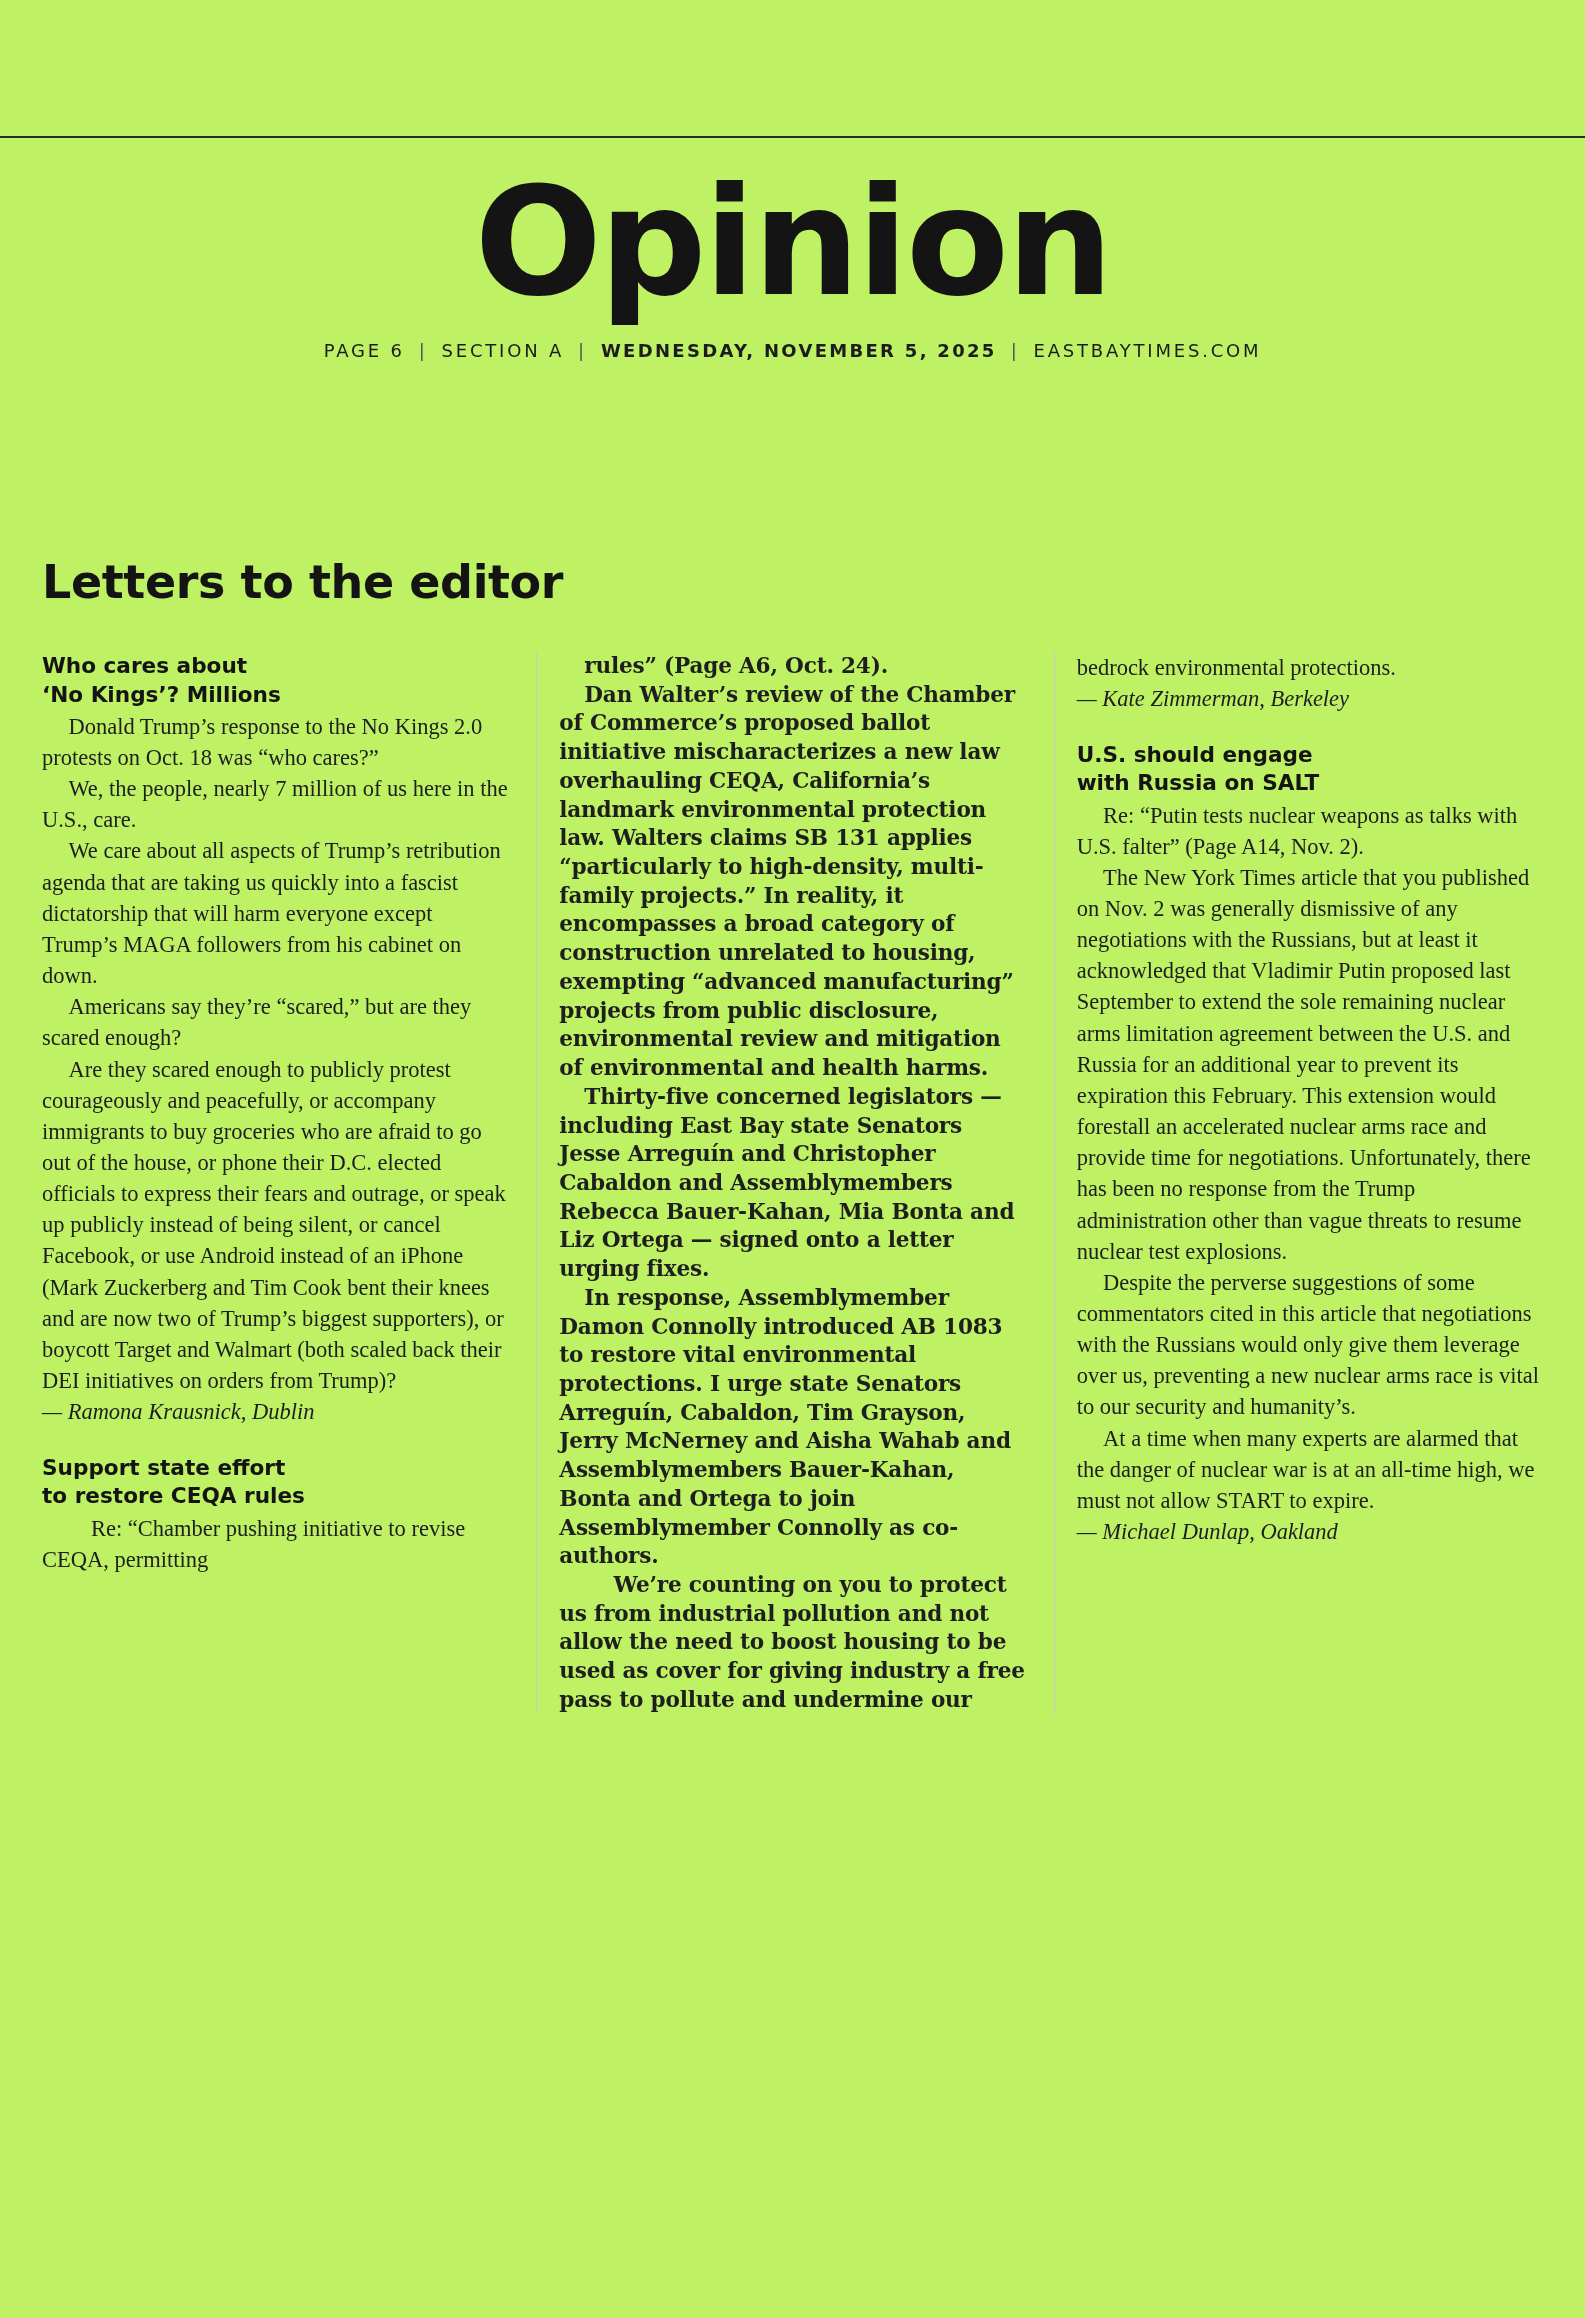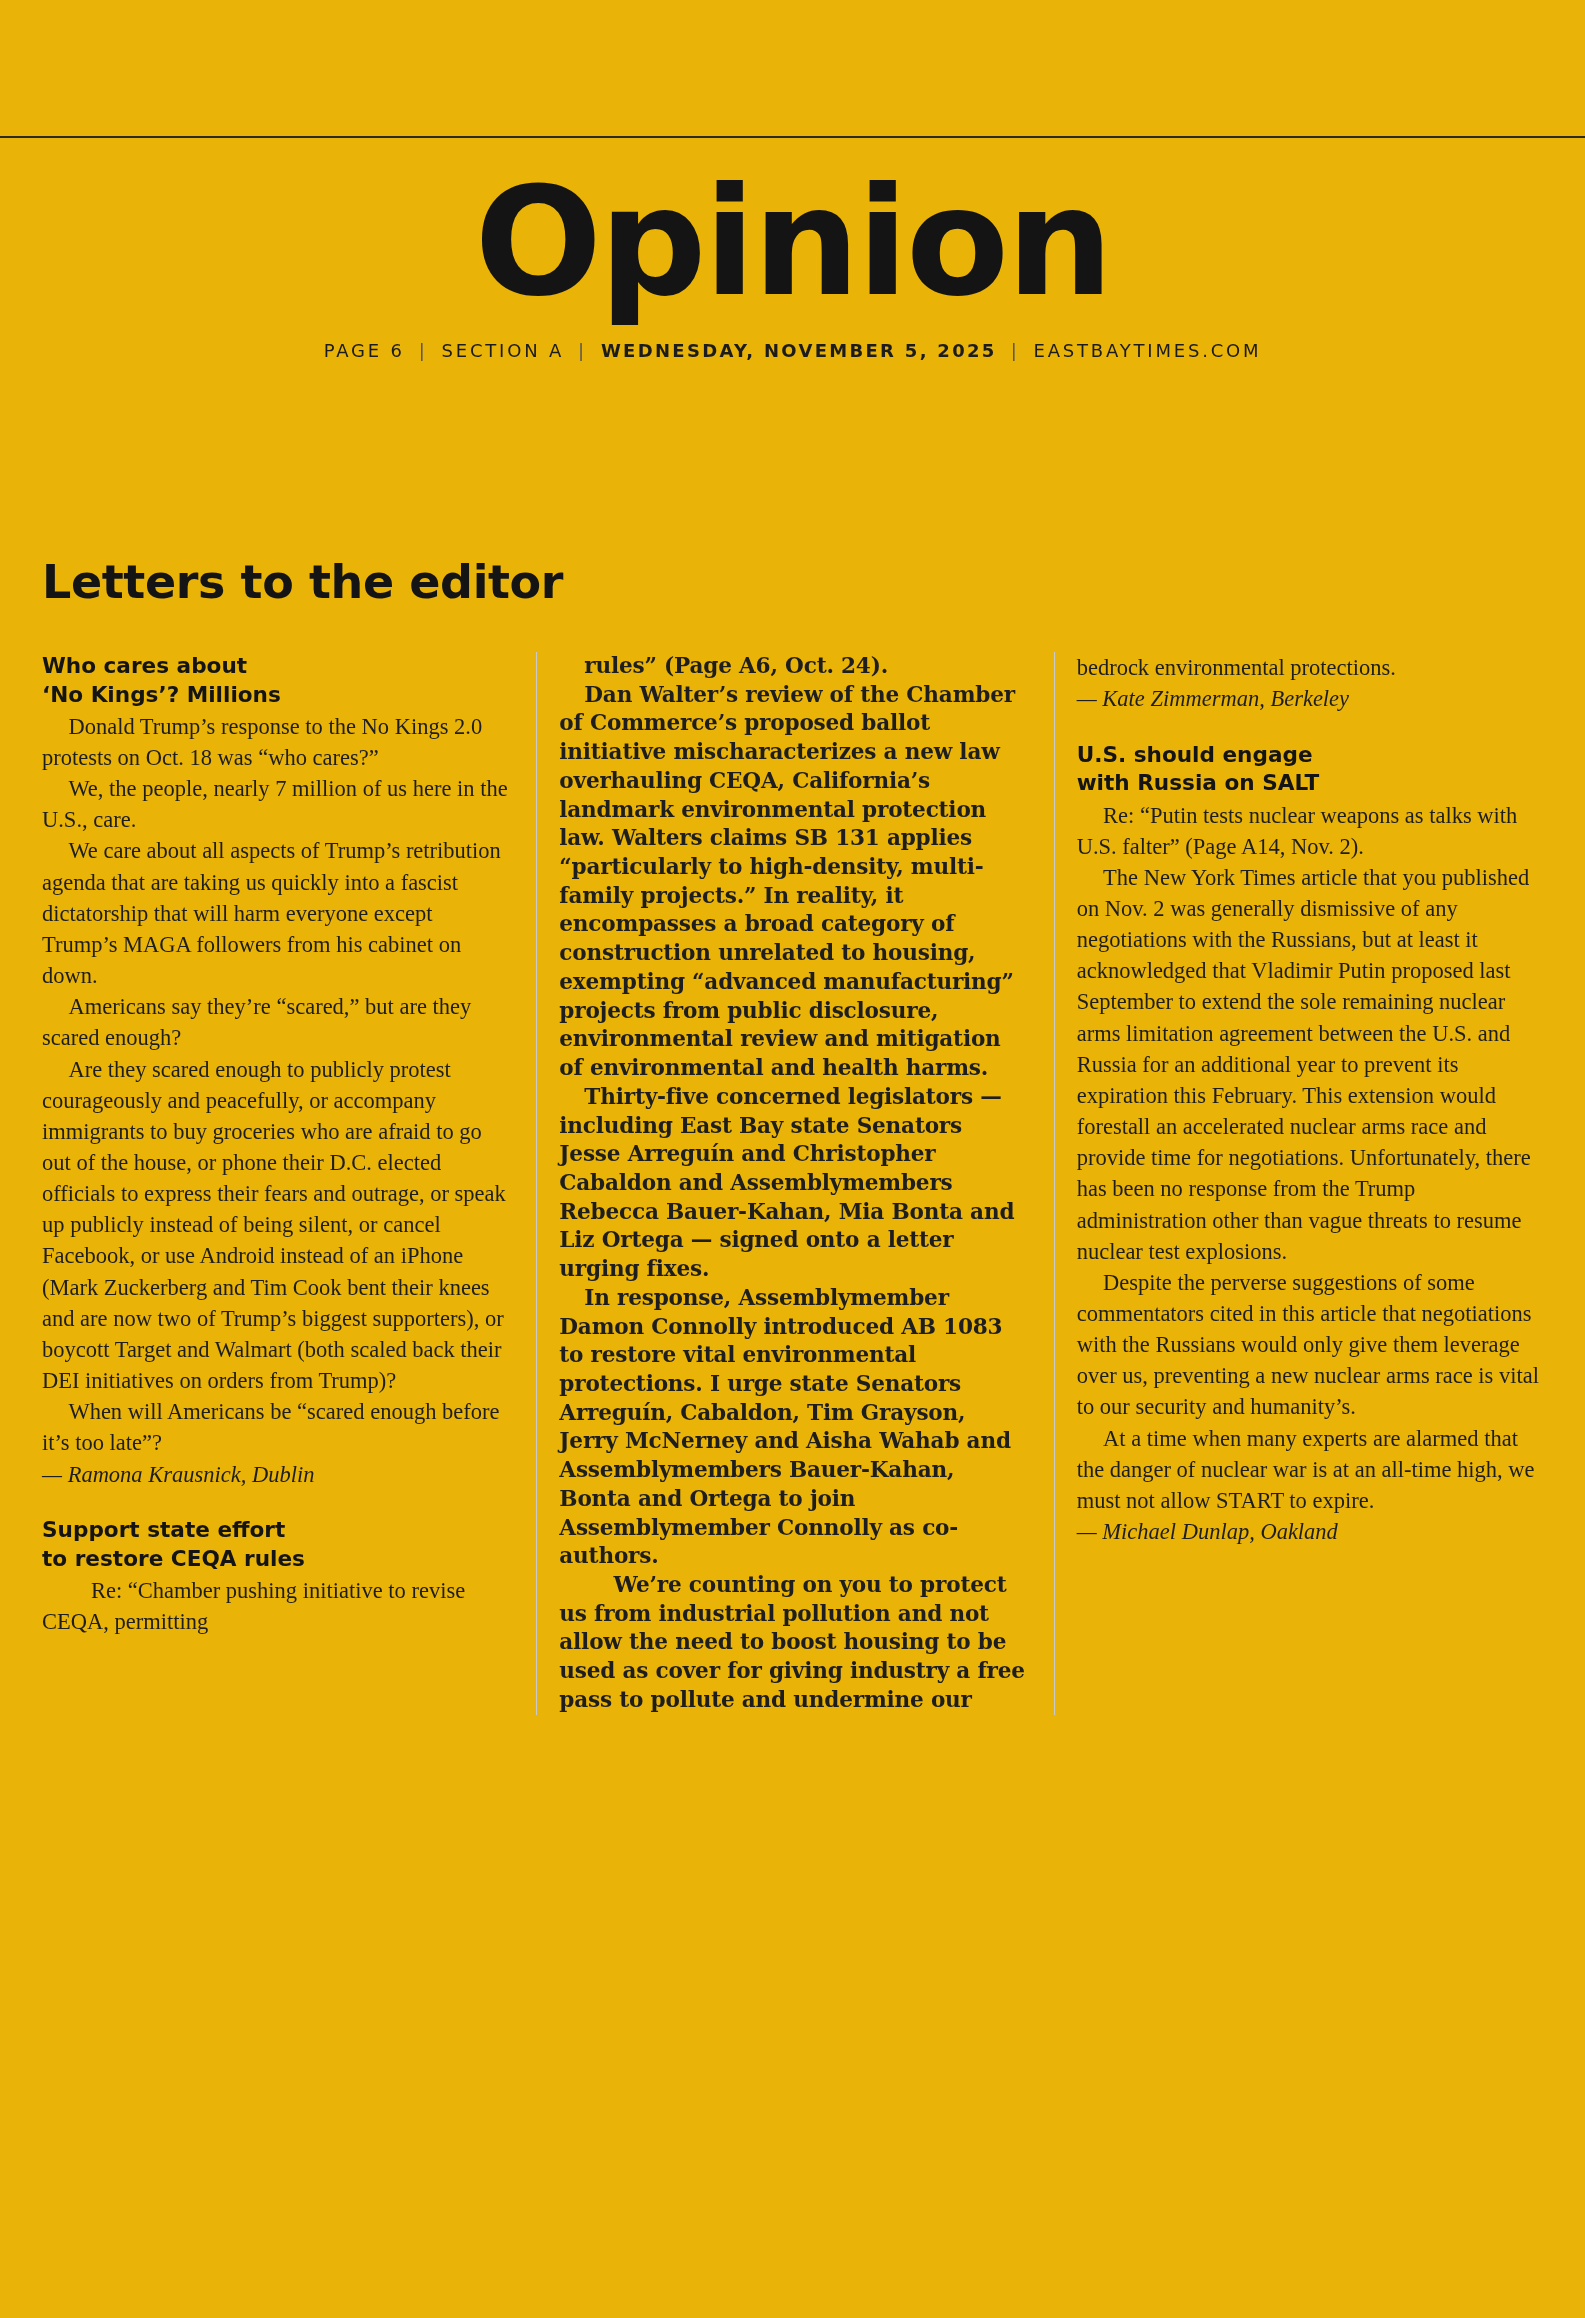--- a/index.html
+++ b/index.html
@@ -11,21 +11,21 @@
     width: 1585px;
     height: 2319px;
     font-family: "Liberation Serif", serif;
     color: #1a1a1a;
     position: relative;
     overflow: hidden;
   }
   .page {
     position: absolute;
     inset: 0;
-    background: #eab308;
+    background: #bef264;
   }
   
   .top-rule {
     position: absolute;
     top: 136px;
     left: 0;
     right: 0;
     height: 1.8px;
     background: #2b2b2b;
   }
@@ -163,21 +163,20 @@
     <div class="col col-1">
       <div class="letter-head">
         <div>Who cares about</div>
         <div>‘No Kings’? Millions</div>
       </div>
       <p class="body">Donald Trump’s response to the No Kings 2.0 protests on Oct. 18 was “who cares?”</p>
       <p class="body">We, the people, nearly 7 million of us here in the U.S., care.</p>
       <p class="body">We care about all aspects of Trump’s retribution agenda that are taking us quickly into a fascist dictatorship that will harm everyone except Trump’s MAGA followers from his cabinet on down.</p>
       <p class="body">Americans say they’re “scared,” but are they scared enough?</p>
       <p class="body">Are they scared enough to publicly protest courageously and peacefully, or accompany immigrants to buy groceries who are afraid to go out of the house, or phone their D.C. elected officials to express their fears and outrage, or speak up publicly instead of being silent, or cancel Facebook, or use Android instead of an iPhone (Mark Zuckerberg and Tim Cook bent their knees and are now two of Trump’s biggest supporters), or boycott Target and Walmart (both scaled back their DEI initiatives on orders from Trump)?</p>
-      <p class="body">When will Americans be “scared enough before it’s too late”?</p>
       <p class="sig">— Ramona Krausnick, Dublin</p>
 
       <div class="letter-head spaced">
         <div>Support state effort</div>
         <div>to restore CEQA rules</div>
       </div>
       <p class="body">&nbsp;&nbsp;&nbsp;&nbsp;Re: “Chamber pushing initiative to revise CEQA, permitting</p>
     </div>
 
     <div class="col col-mid">

